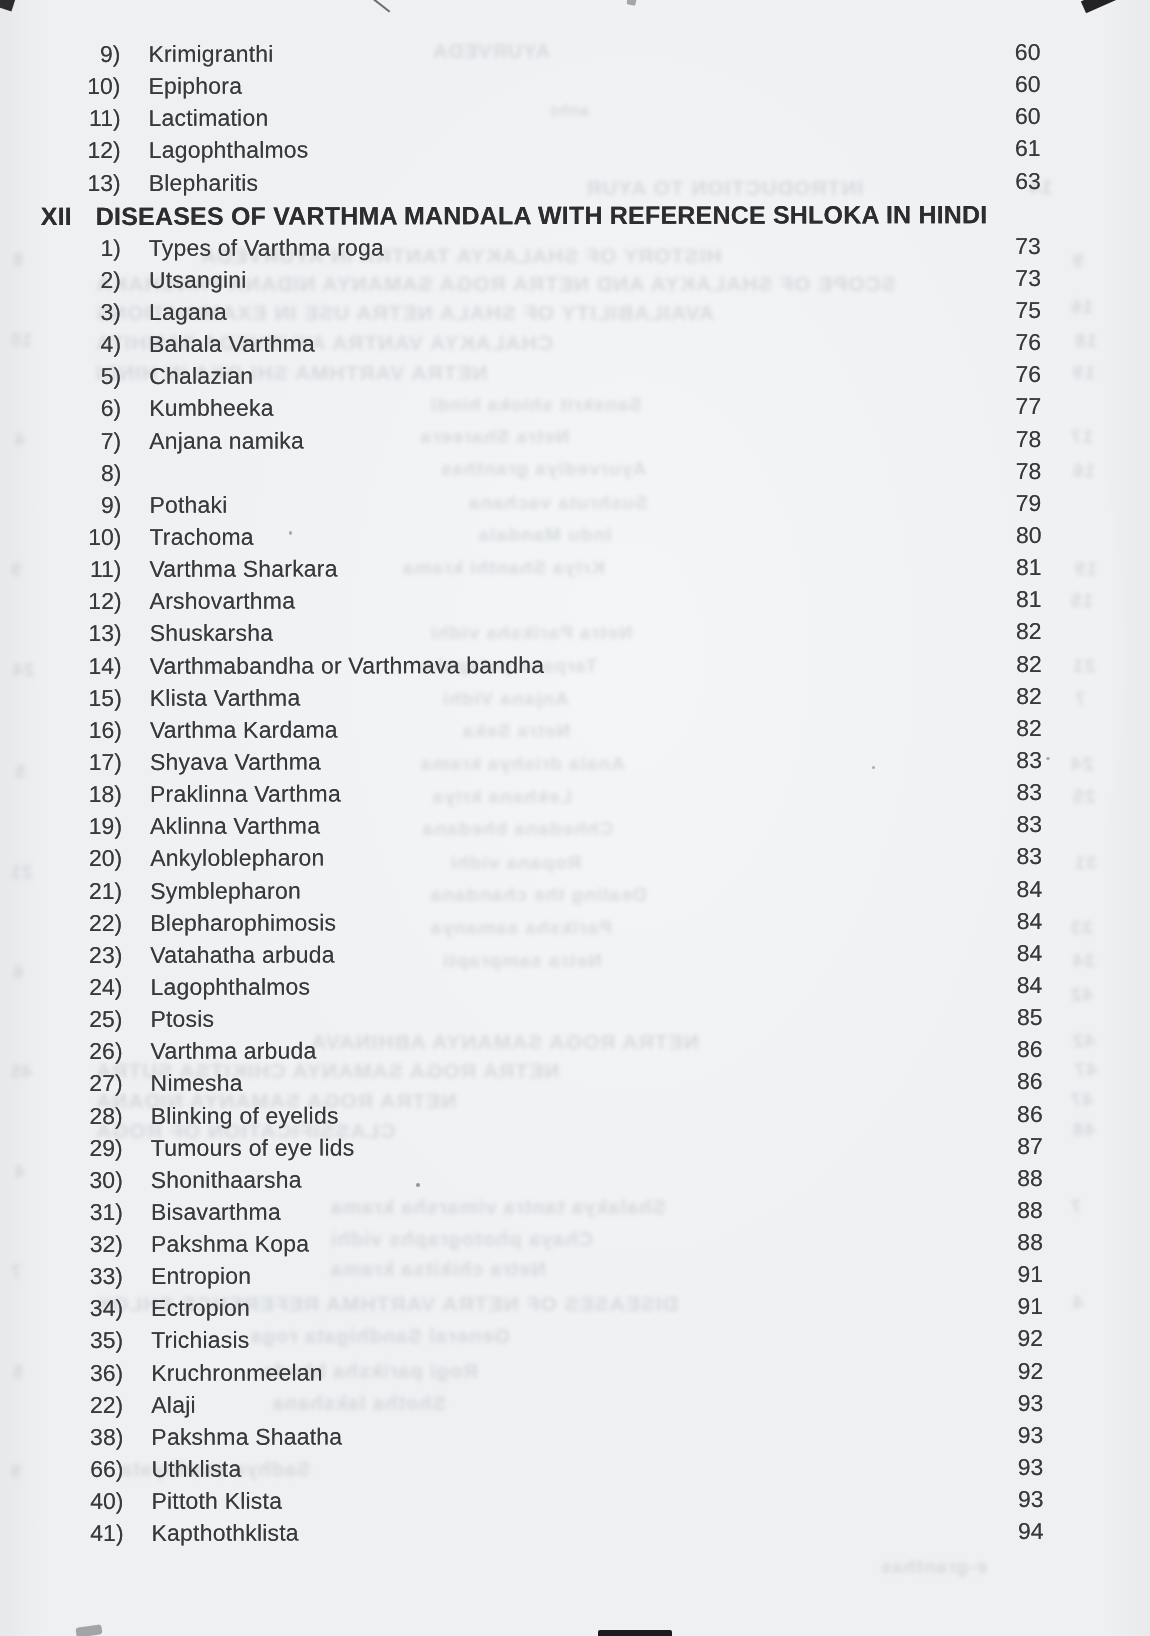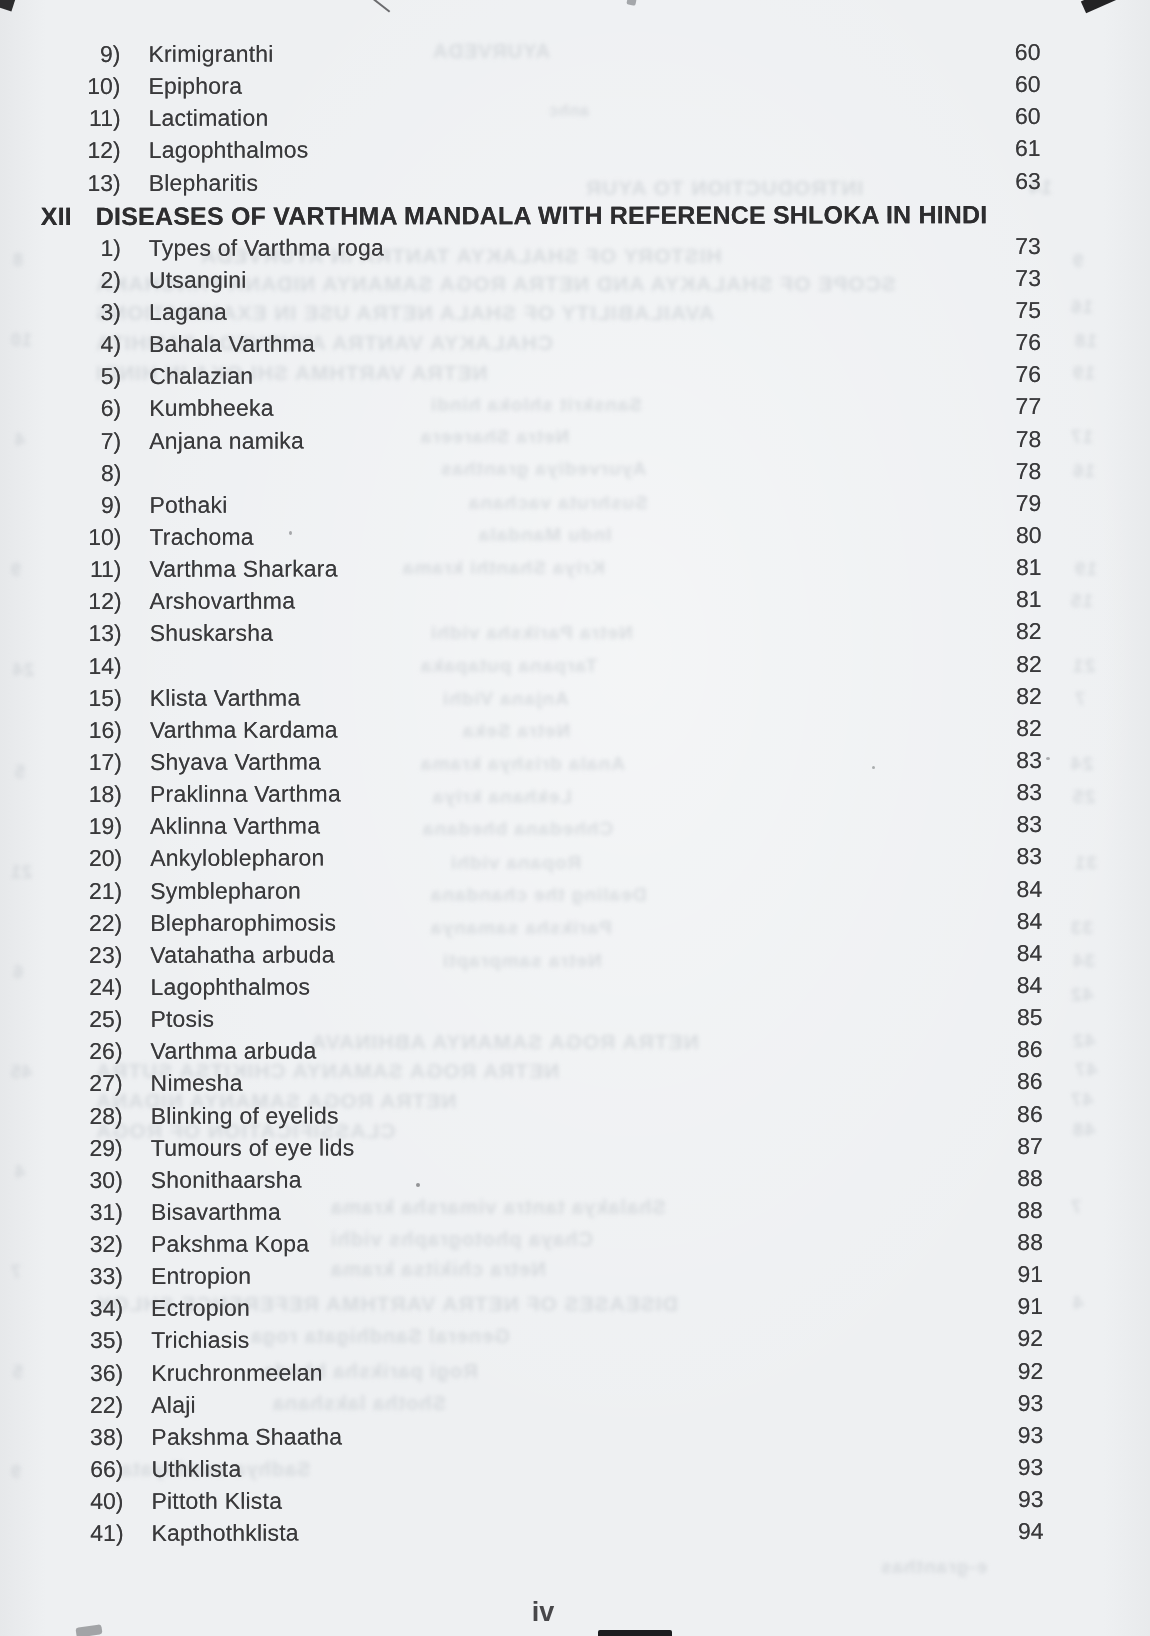--- a/index.html
+++ b/index.html
@@ -248,20 +248,21 @@
           <span class="label">Arshovarthma</span>
           <span class="pg">81</span>
         </div>
         <div class="row">
           <span class="num">13)</span>
           <span class="label">Shuskarsha</span>
           <span class="pg">82</span>
         </div>
         <div class="row">
           <span class="num">14)</span>
+          <span class="label">Varthmabandha or Varthmava bandha</span>
           <span class="pg">82</span>
         </div>
         <div class="row">
           <span class="num">15)</span>
           <span class="label">Klista Varthma</span>
           <span class="pg">82</span>
         </div>
         <div class="row">
           <span class="num">16)</span>
           <span class="label">Varthma Kardama</span>
@@ -388,21 +389,20 @@
           <span class="pg">93</span>
         </div>
         <div class="row">
           <span class="num">41)</span>
           <span class="label">Kapthothklista</span>
           <span class="pg">94</span>
         </div>
       </div>
   </div>
 
-  <div class="footer">iv</div>
 
   <div class="artifact a-corner-tl"></div>
   <div class="artifact a-scratch-top"></div>
   <div class="artifact a-mark-topcenter"></div>
   <div class="artifact a-corner-tr"></div>
   <div class="artifact a-bottom-sliver"></div>
   <div class="artifact a-bottom-left"></div>
   <div class="artifact a-speck-1"></div>
   <div class="artifact a-speck-2"></div>
   <div class="artifact a-speck-3"></div>

